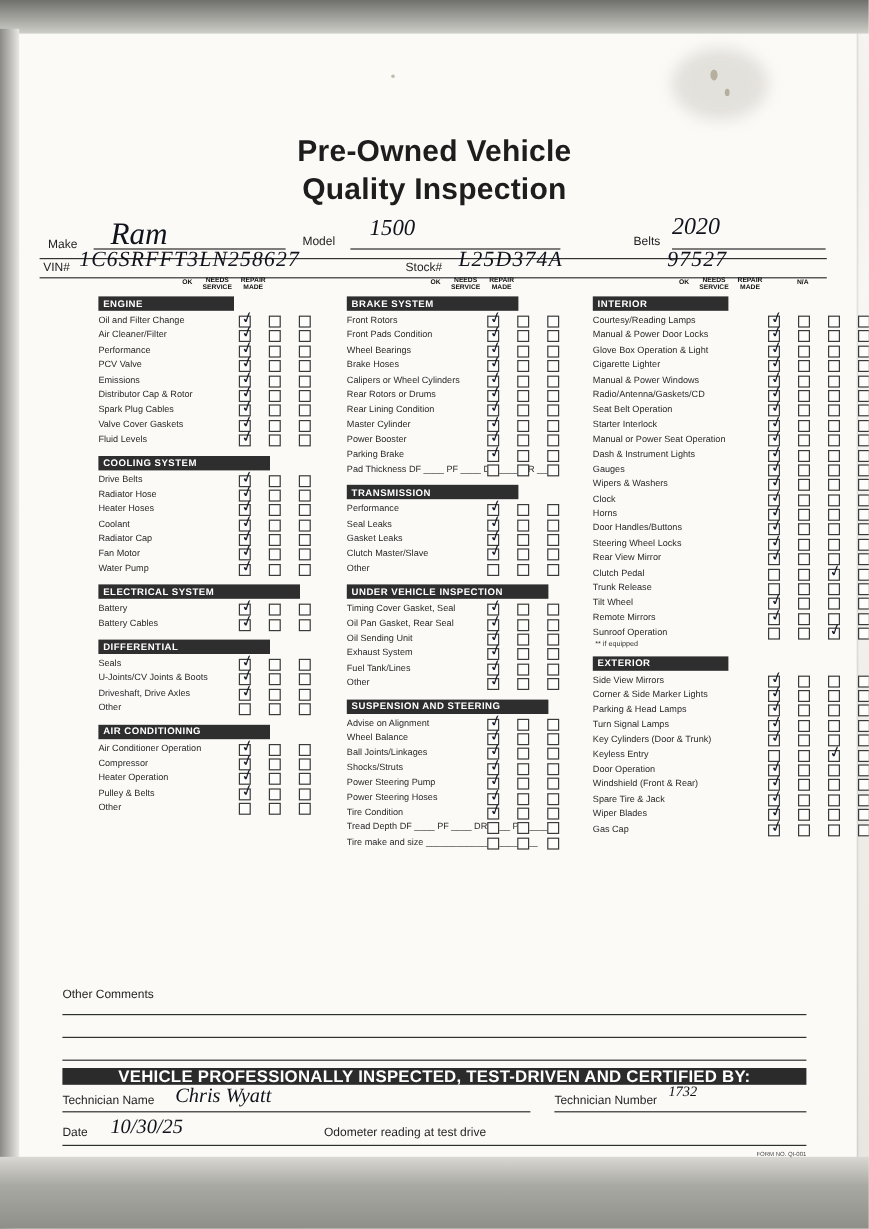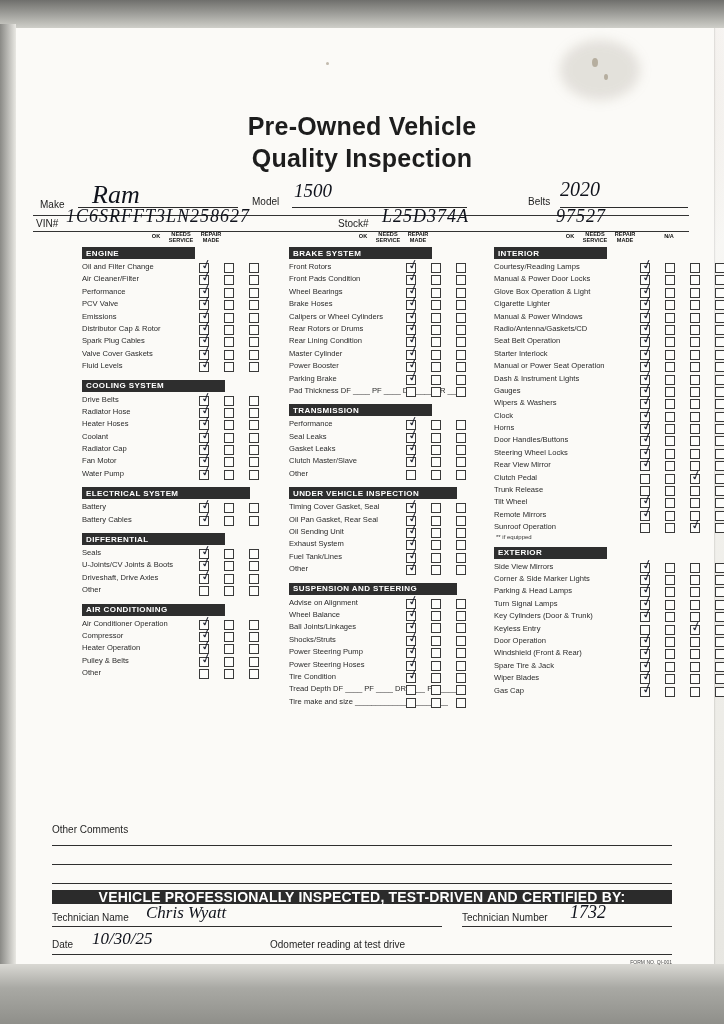--- a/index.html
+++ b/index.html
@@ -114,21 +114,21 @@
 
   <div class="title" id="t2">Quality Inspection</div>
   <div class="title" id="t1">Pre-Owned Vehicle</div>
 
   <div class="hdr" style="left:40px;top:199px;">Make</div>
   <div class="hline" style="left:78px;top:207px;width:160px;"></div>
   <div class="hand" style="left:92px;top:180px;font-size:26px;font-style:italic;">Ram</div>
 
   <div class="hdr" style="left:252px;top:196px;">Model</div>
   <div class="hline" style="left:292px;top:207px;width:175px;"></div>
-  <div class="hand" style="left:294px;top:180px;font-size:19px;">1500</div>
+  <div class="hand" style="left:308px;top:180px;font-size:19px;">1500</div>
 
   <div class="hdr" style="left:528px;top:196px;">Belts</div>
   <div class="hline" style="left:560px;top:207px;width:128px;"></div>
   <div class="hand" style="left:560px;top:178px;font-size:20px;">2020</div>
 
   <div class="vinbar"></div>
   <div class="hdr" style="left:36px;top:218px;">VIN#</div>
   <div class="hand" style="left:66px;top:206px;font-size:18px;letter-spacing:1px;">1C6SRFFT3LN258627</div>
 
   <div class="hdr" style="left:338px;top:218px;">Stock#</div>
@@ -273,21 +273,21 @@
   <div class="certbar">
     <span>VEHICLE PROFESSIONALLY INSPECTED, TEST-DRIVEN AND CERTIFIED BY:</span>
   </div>
 
   <div class="footlbl" style="left:52px;top:912px;">Technician Name</div>
   <div class="footline" style="left:52px;top:926px;width:390px;"></div>
   <div class="hand" style="left:146px;top:903px;font-size:17px;">Chris Wyatt</div>
 
   <div class="footlbl" style="left:462px;top:912px;">Technician Number</div>
   <div class="footline" style="left:462px;top:926px;width:210px;"></div>
-  <div class="hand" style="left:570px;top:902px;font-size:18px;text-align:center;">1732</div>
+  <div class="hand" style="left:557px;top:902px;font-size:12px;text-align:center;">1732</div>
 
   <div class="footlbl" style="left:52px;top:939px;">Date</div>
   <div class="footline" style="left:52px;top:954px;width:620px;"></div>
   <div class="hand" style="left:92px;top:929px;font-size:17px;">10/30/25</div>
   <div class="footlbl" style="left:270px;top:939px;">Odometer reading at test drive</div>
 
   <div class="tiny" style="left:52px;top:959px;width:620px;text-align:right;">FORM NO. QI-001</div>
 </div>
 
 </body></html>

